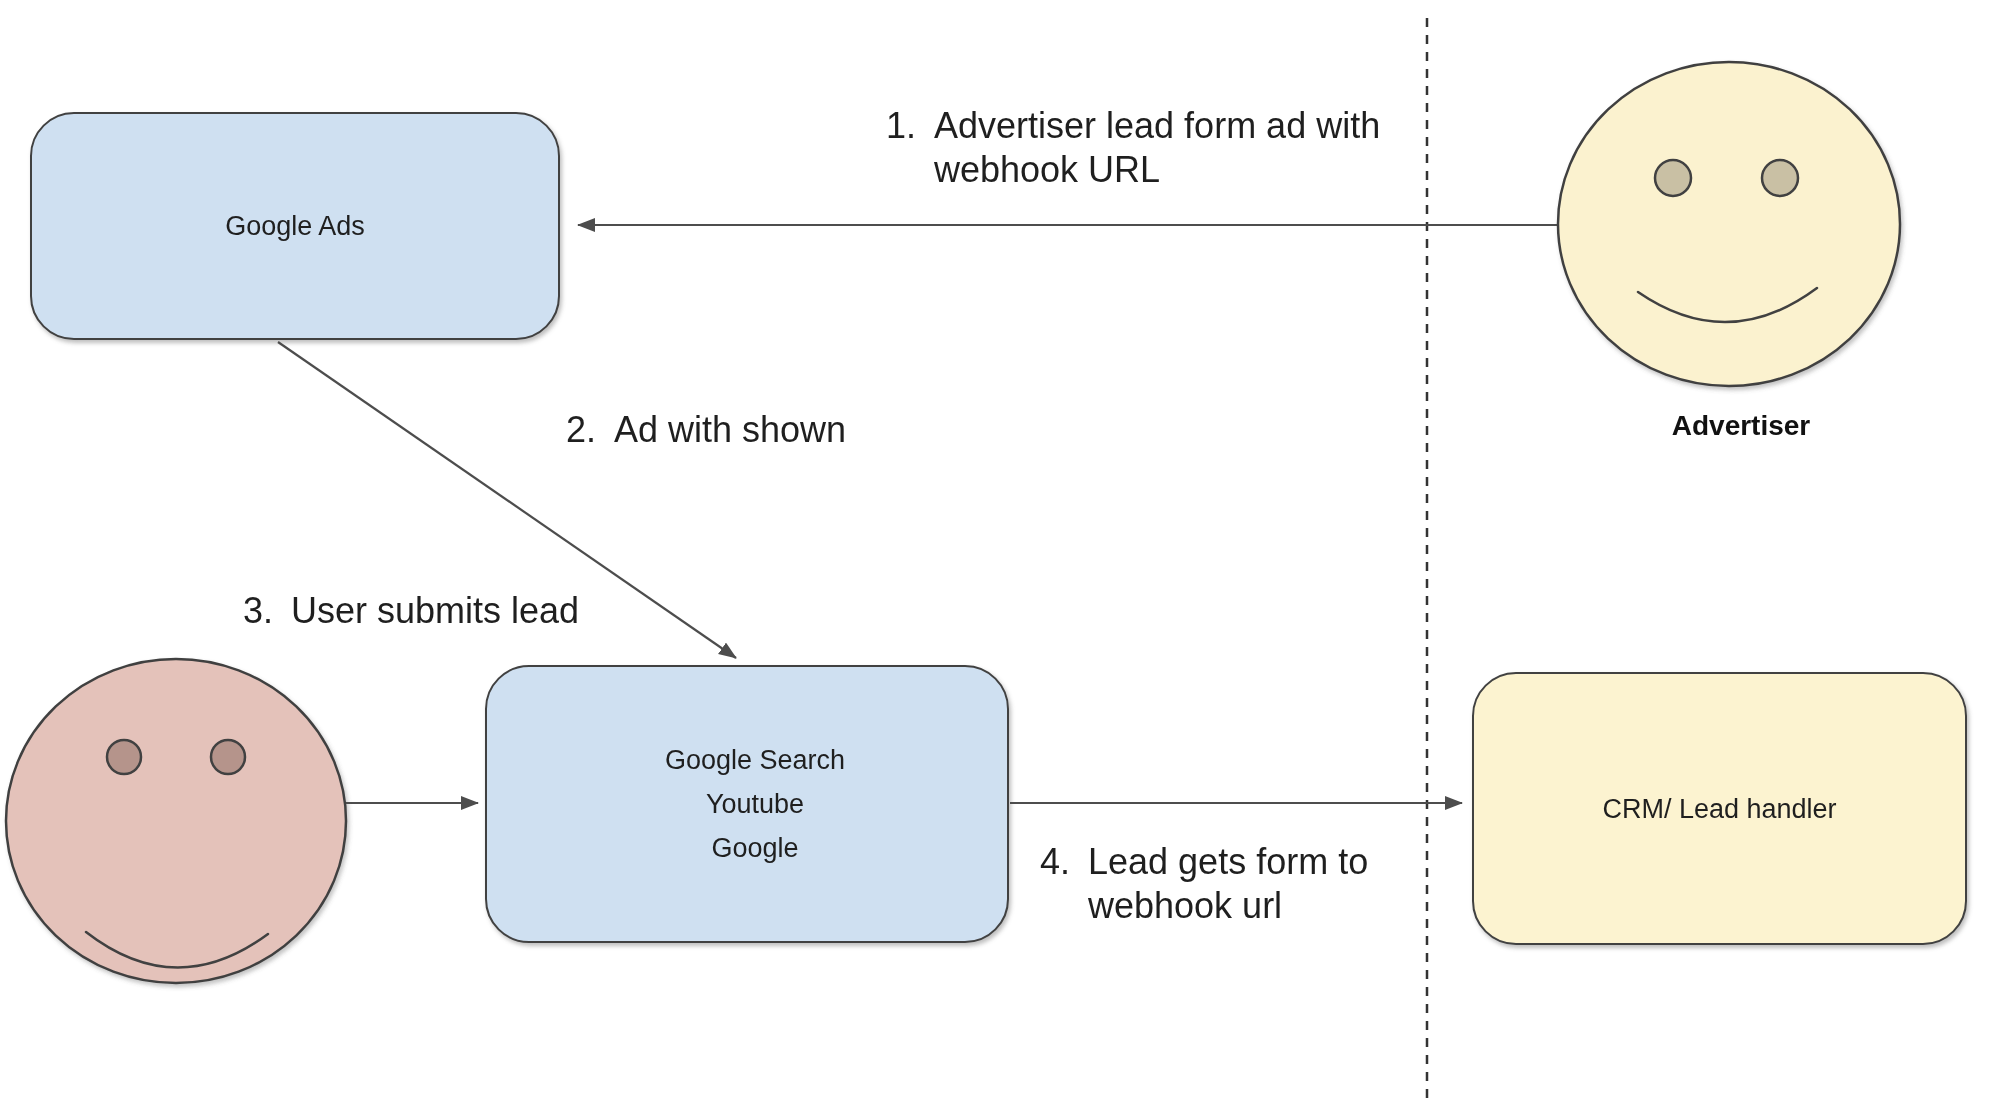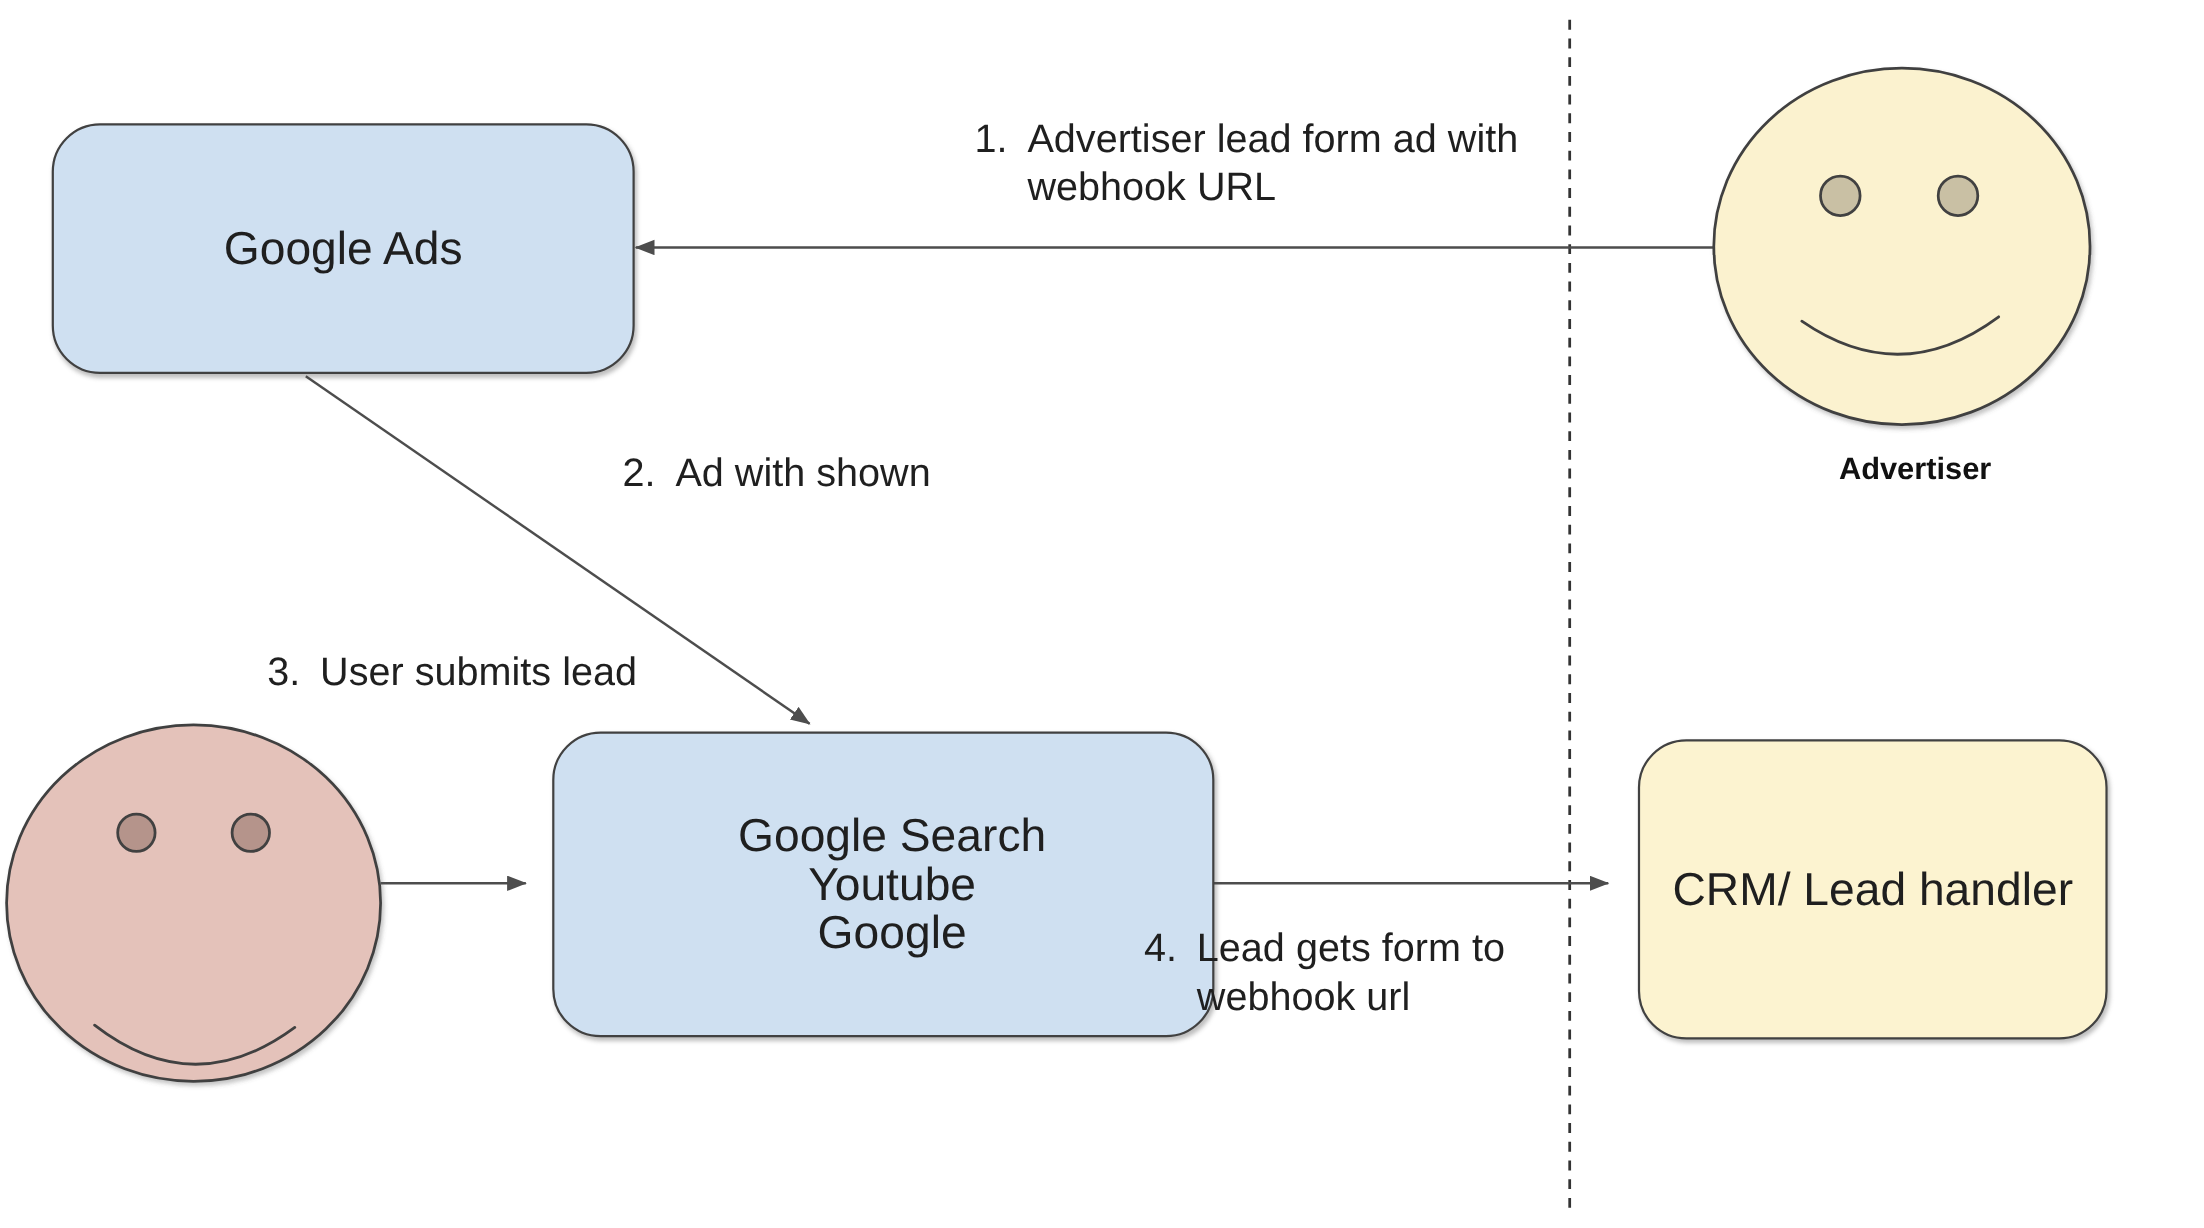--- a/index.html
+++ b/index.html
@@ -11,28 +11,27 @@
     color:#1f1f1f;
     overflow:hidden;
   }
   #shapes{position:absolute;left:0;top:0;width:2004px;height:1116px;}
   .box{
     position:absolute;
     box-sizing:border-box;
     border:2.5px solid #414141;
     display:flex;align-items:center;justify-content:center;
     text-align:center;
-    font-size:42px;line-height:44px;
+    font-size:27px;line-height:44px;
     box-shadow:2px 3px 4px rgba(70,70,70,0.35);
     background:#cfe0f1;
-    margin-left:17px;
   }
   #box-google-ads{left:30px;top:112px;width:530px;height:228px;border-radius:44px;}
-  #box-google-surfaces{left:485px;top:665px;width:602px;height:278px;border-radius:44px;padding-left:16px;}
-  #box-crm{left:1472px;top:672px;width:427px;height:273px;border-radius:44px;background:#fcf3d0;text-align:center;}
+  #box-google-surfaces{left:485px;top:665px;width:524px;height:278px;border-radius:44px;padding-left:16px;}
+  #box-crm{left:1472px;top:672px;width:495px;height:273px;border-radius:44px;background:#fcf3d0;text-align:center;}
   .actor-label{
     position:absolute;width:320px;text-align:center;
     font-size:28px;font-weight:bold;color:#111111;
   }
   #label-user{left:17px;top:990px;}
   #label-advertiser{left:1581px;top:410px;}
   .step{
     position:absolute;display:flex;
     font-size:36px;line-height:44px;white-space:nowrap;
   }

